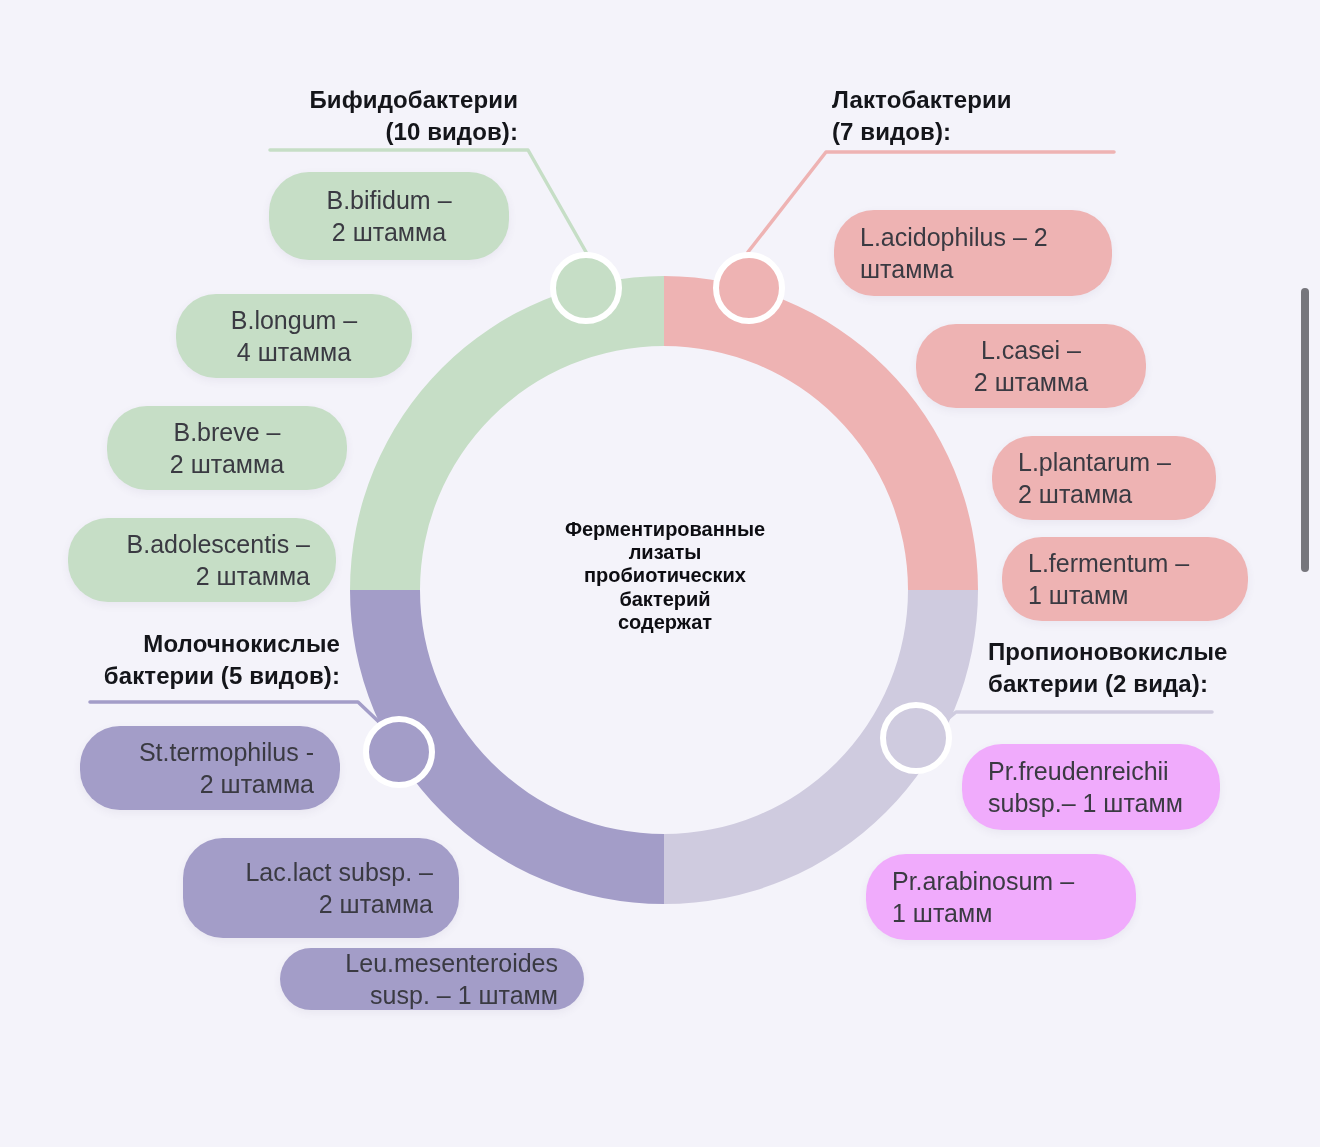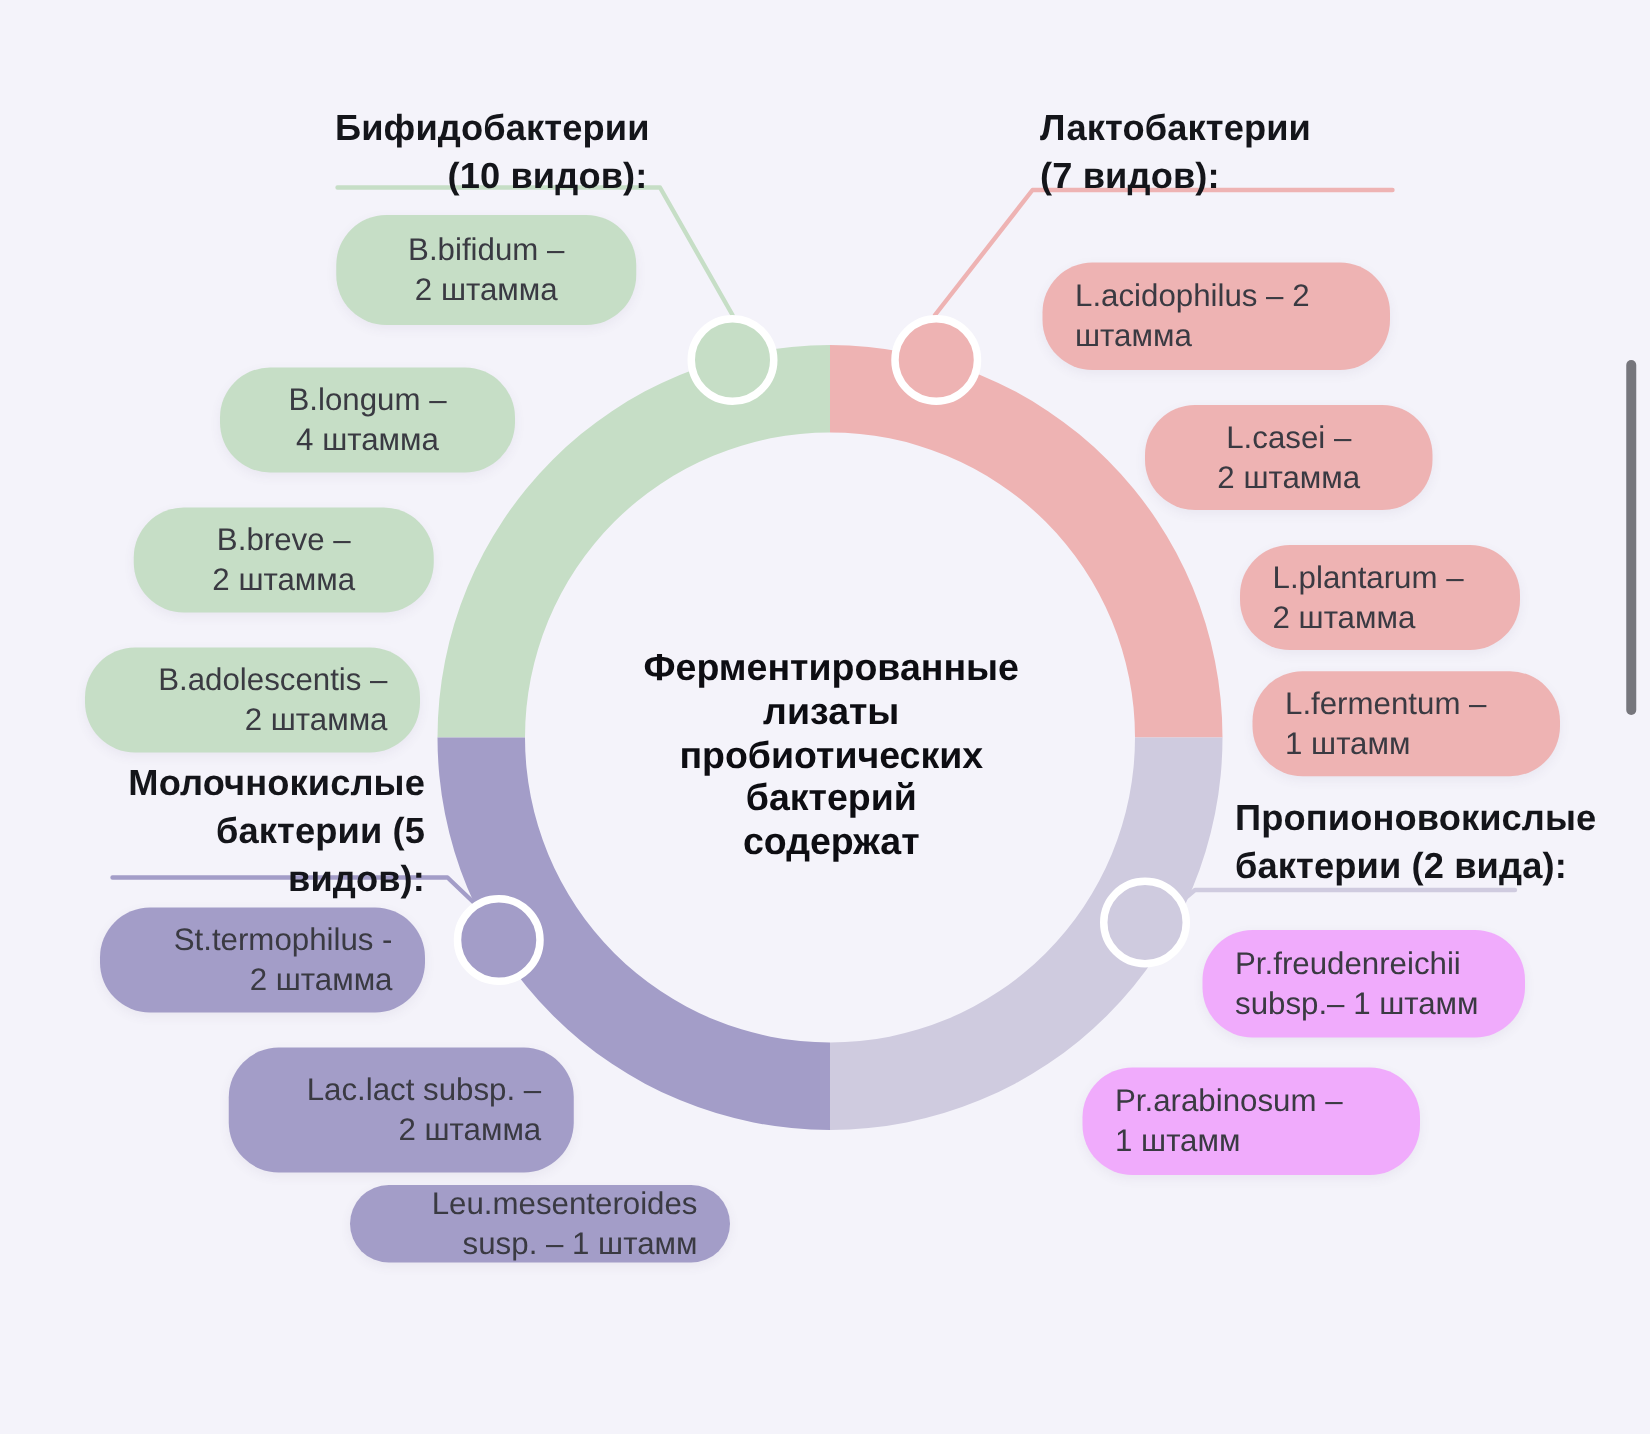--- a/index.html
+++ b/index.html
@@ -22,29 +22,29 @@
     position: absolute;
     left: 0;
     top: 0;
     width: 1320px;
     height: 1147px;
   }
   
   .group-title {
     position: absolute;
     font-weight: bold;
-    font-size: 29px;
+    font-size: 24px;
     line-height: 1.32;
     color: #14151a;
     letter-spacing: .1px;
     white-space: pre-line;
   }
   .gt-bifido  { left: 268px; top: 84px;  width: 250px; text-align: right; }
   .gt-lacto   { left: 832px; top: 84px;  width: 300px; text-align: left; }
-  .gt-milk    { left: 78px;  top: 608px; width: 262px; text-align: right; }
+  .gt-milk    { left: 78px;  top: 628px; width: 262px; text-align: right; }
   .gt-propion { left: 988px; top: 636px; width: 300px; text-align: left; }
 
   
   .pill {
     position: absolute;
     box-sizing: border-box;
     display: flex;
     align-items: center;
     border-radius: 40px;
     font-size: 25px;
@@ -63,21 +63,21 @@
   .al-center { justify-content: center;     text-align: center; }
 
   
   #center-title {
     position: absolute;
     left: 440px;
     top: 518px;
     width: 450px;
     text-align: center;
     font-weight: bold;
-    font-size: 30px;
+    font-size: 20px;
     line-height: 1.16;
     color: #0d0d12;
     white-space: pre-line;
   }
 
   
   #scrollbar-thumb {
     position: absolute;
     left: 1301px;
     top: 288px;

